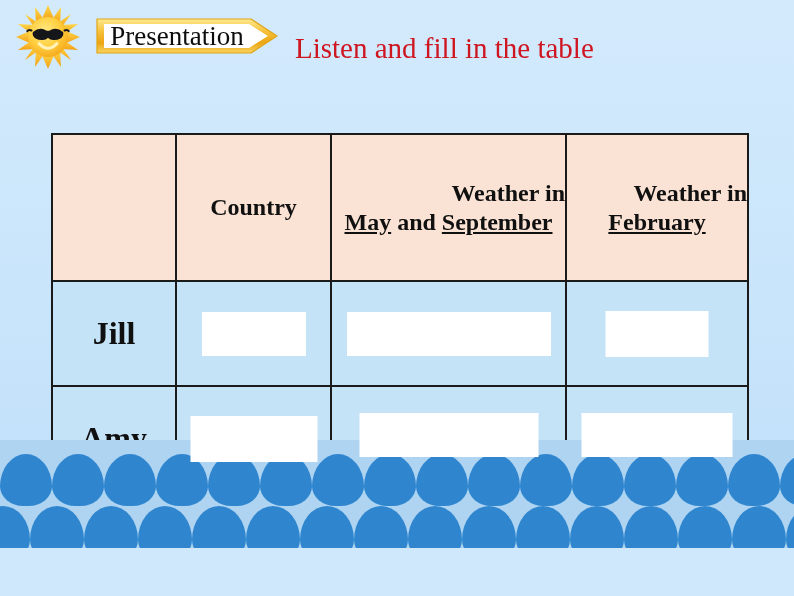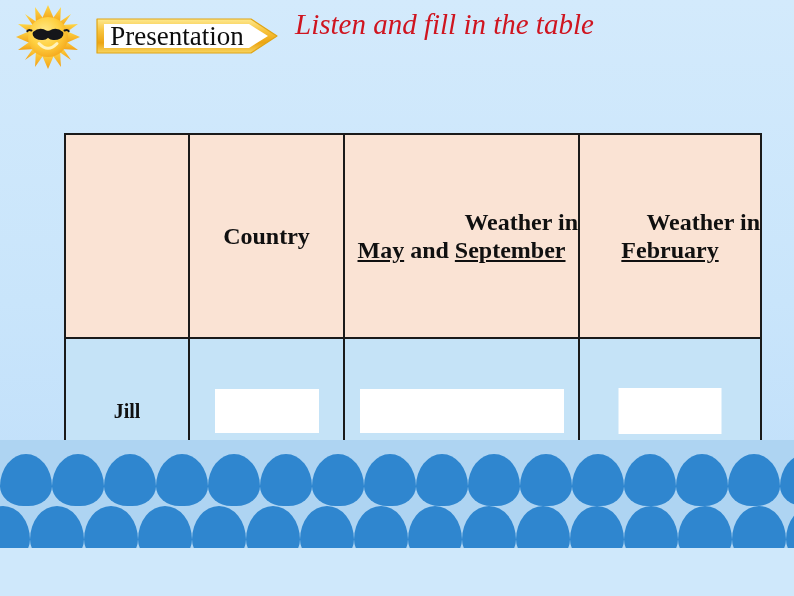--- a/index.html
+++ b/index.html
@@ -86,32 +86,31 @@
     letter-spacing: 0px;
     z-index: 3;
     padding-left: 8px;
     box-sizing: border-box;
   }
 
   
   .slide-title {
     position: absolute;
     left: 295px;
-    top: 8px;
+    top: 32px;
     font-family: "Liberation Serif", serif;
     font-size: 29px;
     color: #cf1520;
     white-space: nowrap;
-    font-style: italic;
   }
 
   
   .tbl {
     position: absolute;
-    left: 64px;
+    left: 51px;
     top: 133px;
     width: 688px;
     height: 352px;
     border-collapse: collapse;
     table-layout: fixed;
   }
   .tbl td {
     border: 2px solid #1a1a1a;
     padding: 0;
     vertical-align: middle;
@@ -130,21 +129,21 @@
     font-weight: bold;
     font-size: 24px;
     color: #101010;
     line-height: 1.18;
   }
   tr.body td {
     background: #c5e3f7;
     height: 103px;
     font-family: "Liberation Serif", serif;
     font-weight: bold;
-    font-size: 20px;
+    font-size: 32px;
     color: #101010;
   }
   .hdr-l1 { display: block; text-align: right; }
   .hdr-l2 { display: block; }
   .u { text-decoration: underline; }
 
   
   .cover {
     position: absolute;
     background: #ffffff;
@@ -262,20 +261,37 @@
       <td>
         <span class="hidden-ans"></span>
         <span class="cover" style="width:204px;height:44px;"></span>
       </td>
       <td>
         <span class="hidden-ans"></span>
         <span class="cover" style="width:103px;height:46px;"></span>
       </td>
     </tr>
 
+    <tr class="body">
+      <td>
+        <span>Amy</span>
+      </td>
+      <td>
+        <span class="hidden-ans"></span>
+        <span class="cover" style="width:127px;height:46px;"></span>
+      </td>
+      <td>
+        <span class="hidden-ans"></span>
+        <span class="cover" style="width:179px;height:44px;top:47%;"></span>
+      </td>
+      <td>
+        <span class="hidden-ans"></span>
+        <span class="cover" style="width:151px;height:44px;top:47%;"></span>
+      </td>
+    </tr>
   </tbody>
     </table>
 
   <div class="bottom-band">
     <div class="dome-row back">
       <span class="dome"></span>
         <span class="dome"></span>
         <span class="dome"></span>
         <span class="dome"></span>
         <span class="dome"></span>

